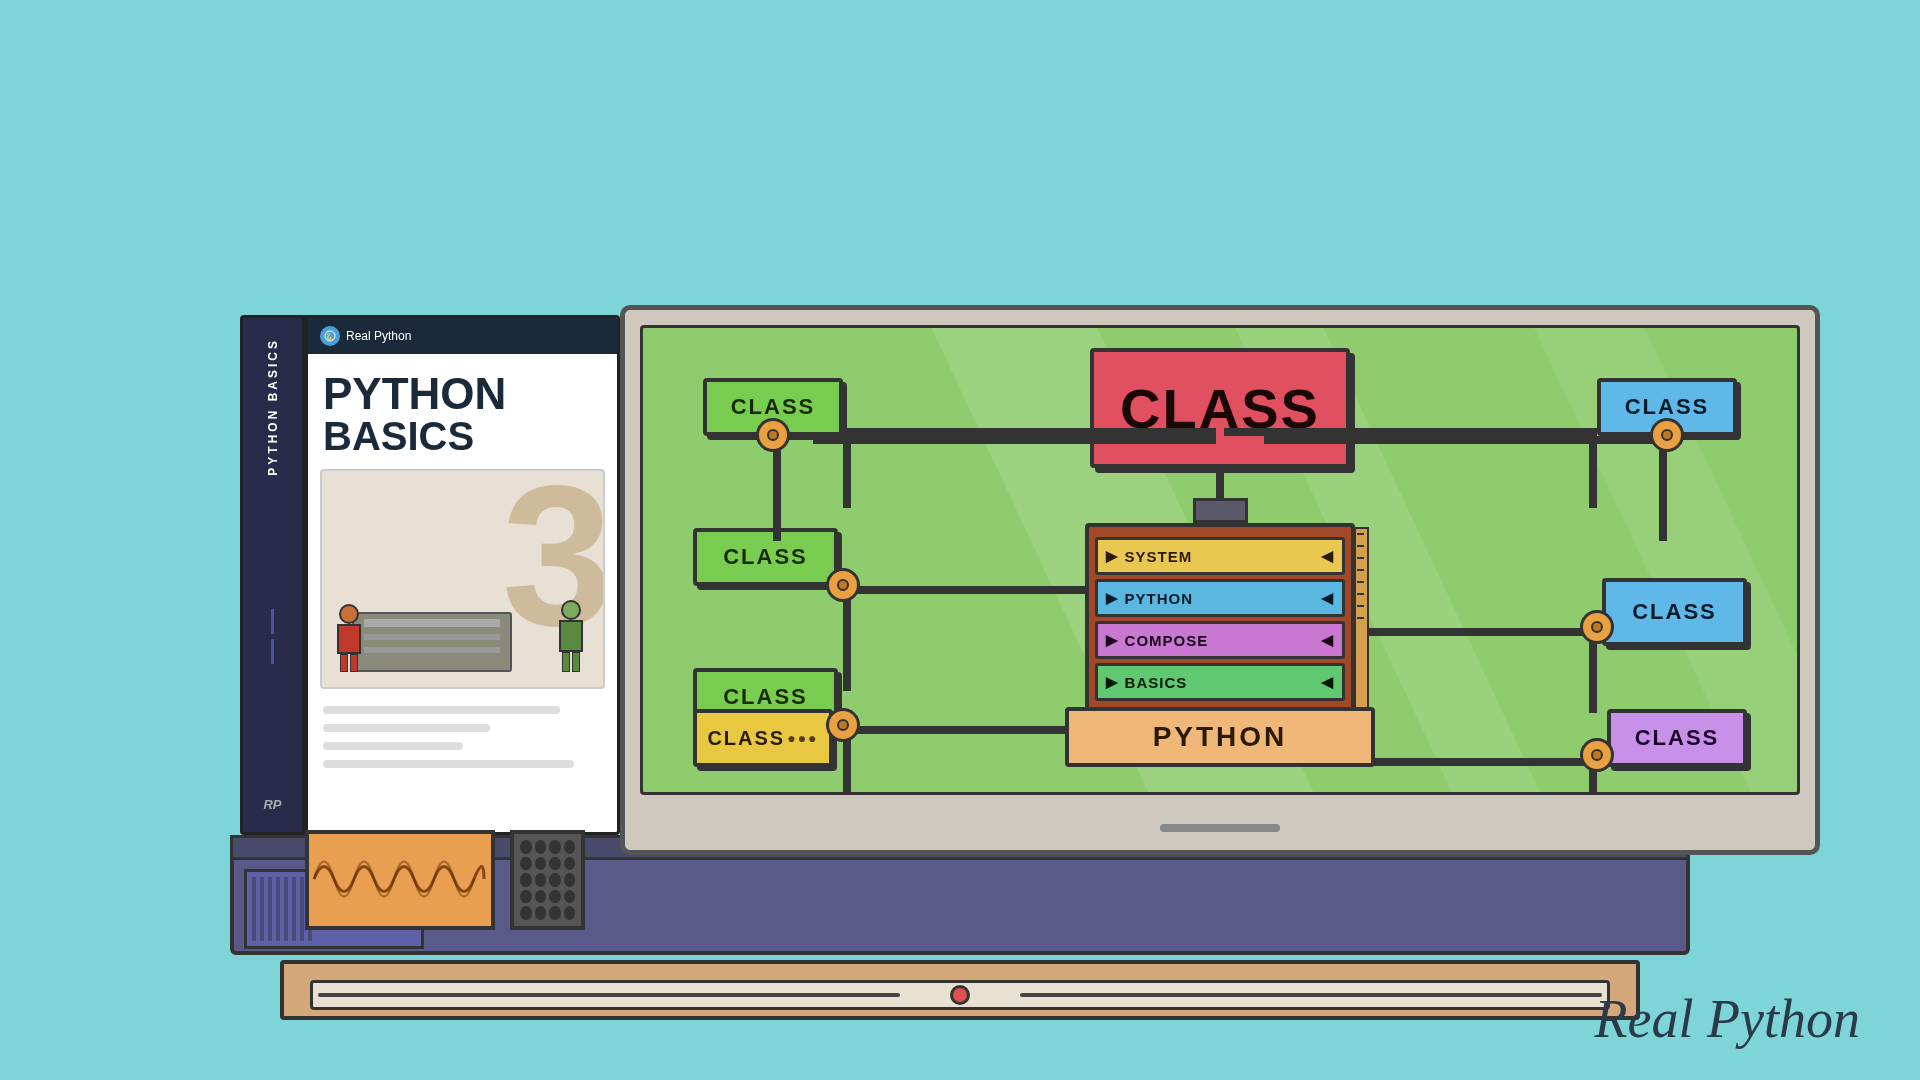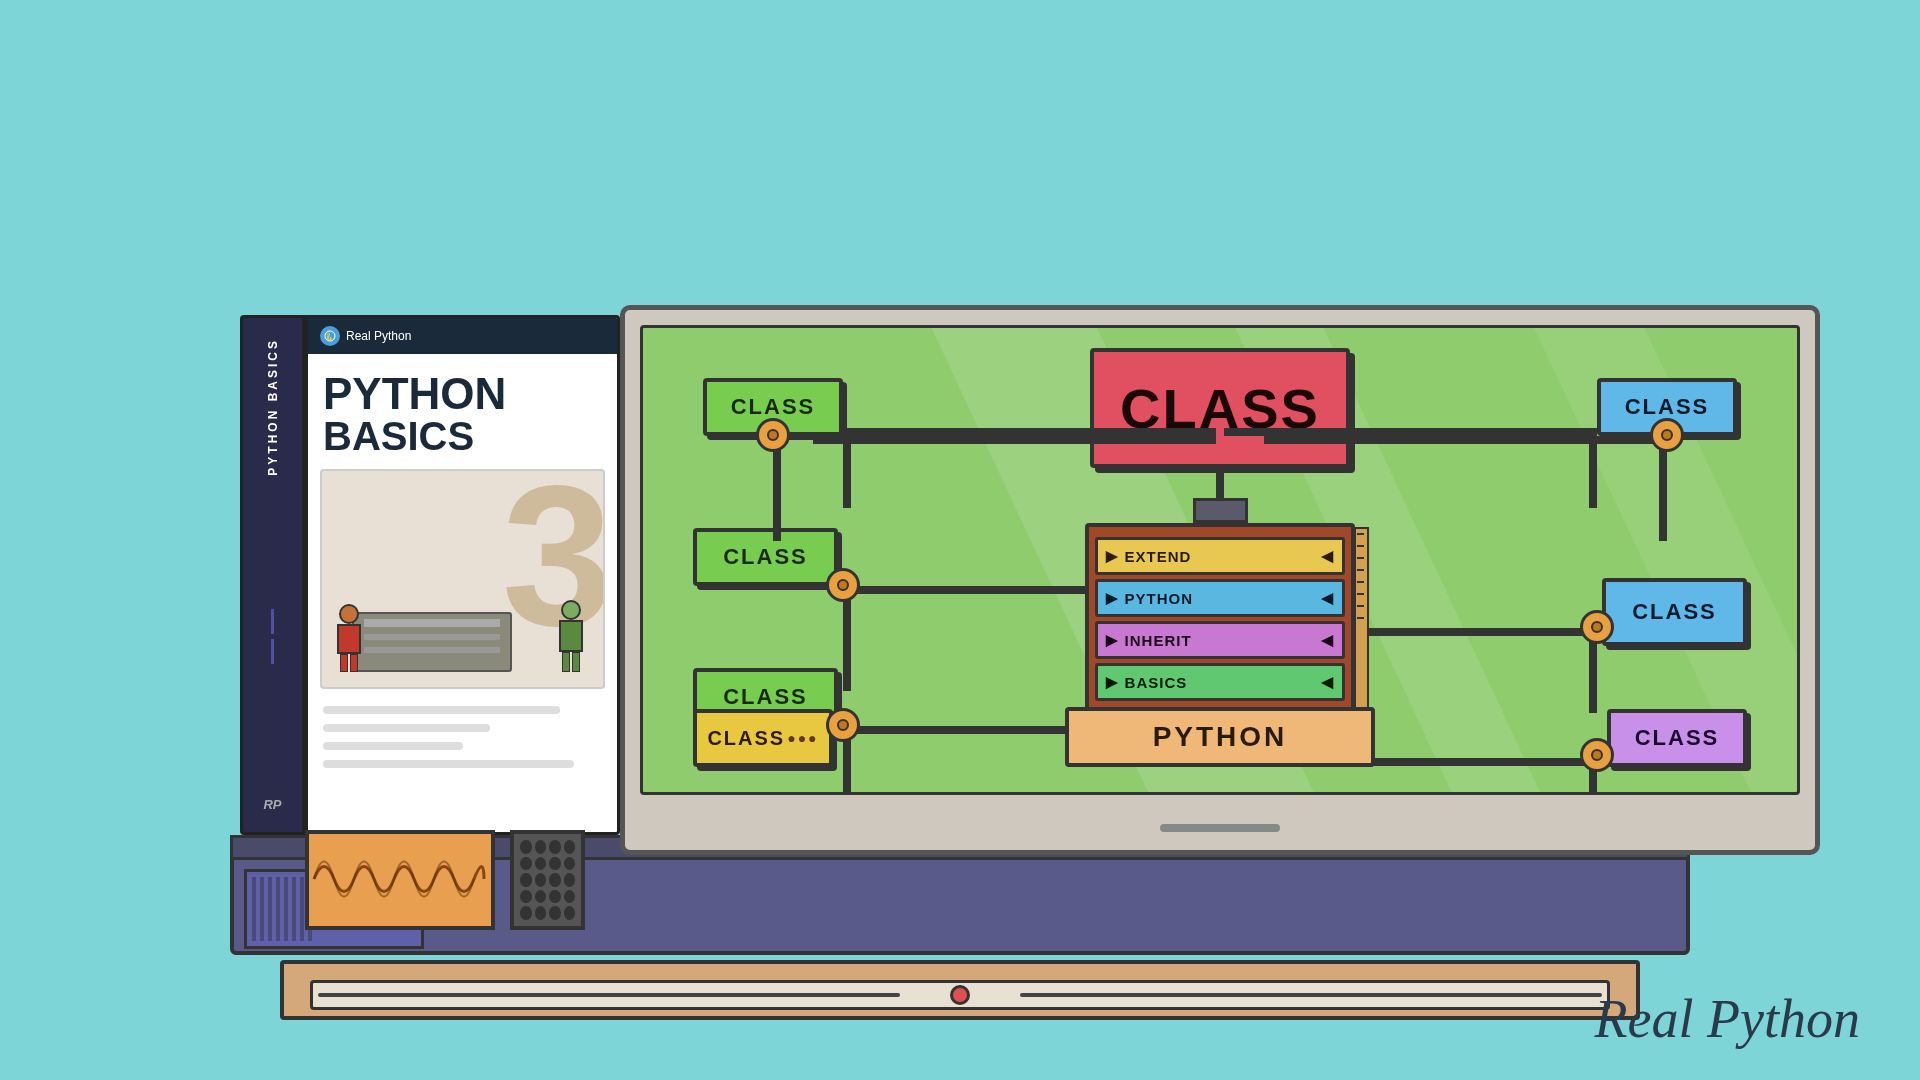--- a/index.html
+++ b/index.html
@@ -179,33 +179,33 @@
               <div style="height:2px;background:#333;width:7px;"></div>
               <div style="height:2px;background:#333;width:7px;"></div>
               <div style="height:2px;background:#333;width:7px;"></div>
               <div style="height:2px;background:#333;width:7px;"></div>
               <div style="height:2px;background:#333;width:7px;"></div>
             </div>
           </div>
 
           <div style="height:38px;margin:4px 0;background:#e8c850;border:3px solid #333;border-radius:3px;display:flex;align-items:center;padding:0 8px;gap:6px;font-size:15px;font-weight:900;letter-spacing:1px;font-family:'Arial Black',Arial,sans-serif;color:#2a1a00;">
             <span>▶</span>
-            <span>EXTEND</span>
+            <span>SYSTEM</span>
             <span style="margin-left:auto;">◀</span>
           </div>
 
           <div style="height:38px;margin:4px 0;background:#5ab8e0;border:3px solid #333;border-radius:3px;display:flex;align-items:center;padding:0 8px;gap:6px;font-size:15px;font-weight:900;letter-spacing:1px;font-family:'Arial Black',Arial,sans-serif;color:#001a2a;">
             <span>▶</span>
             <span>PYTHON</span>
             <span style="margin-left:auto;">◀</span>
           </div>
 
           <div style="height:38px;margin:4px 0;background:#c878d0;border:3px solid #333;border-radius:3px;display:flex;align-items:center;padding:0 8px;gap:6px;font-size:15px;font-weight:900;letter-spacing:1px;font-family:'Arial Black',Arial,sans-serif;color:#1a001a;">
             <span>▶</span>
-            <span>INHERIT</span>
+            <span>COMPOSE</span>
             <span style="margin-left:auto;">◀</span>
           </div>
 
           <div style="height:38px;margin:4px 0;background:#60c870;border:3px solid #333;border-radius:3px;display:flex;align-items:center;padding:0 8px;gap:6px;font-size:15px;font-weight:900;letter-spacing:1px;font-family:'Arial Black',Arial,sans-serif;color:#001a00;">
             <span>▶</span>
             <span>BASICS</span>
             <span style="margin-left:auto;">◀</span>
           </div>
         </div>
       </div>

